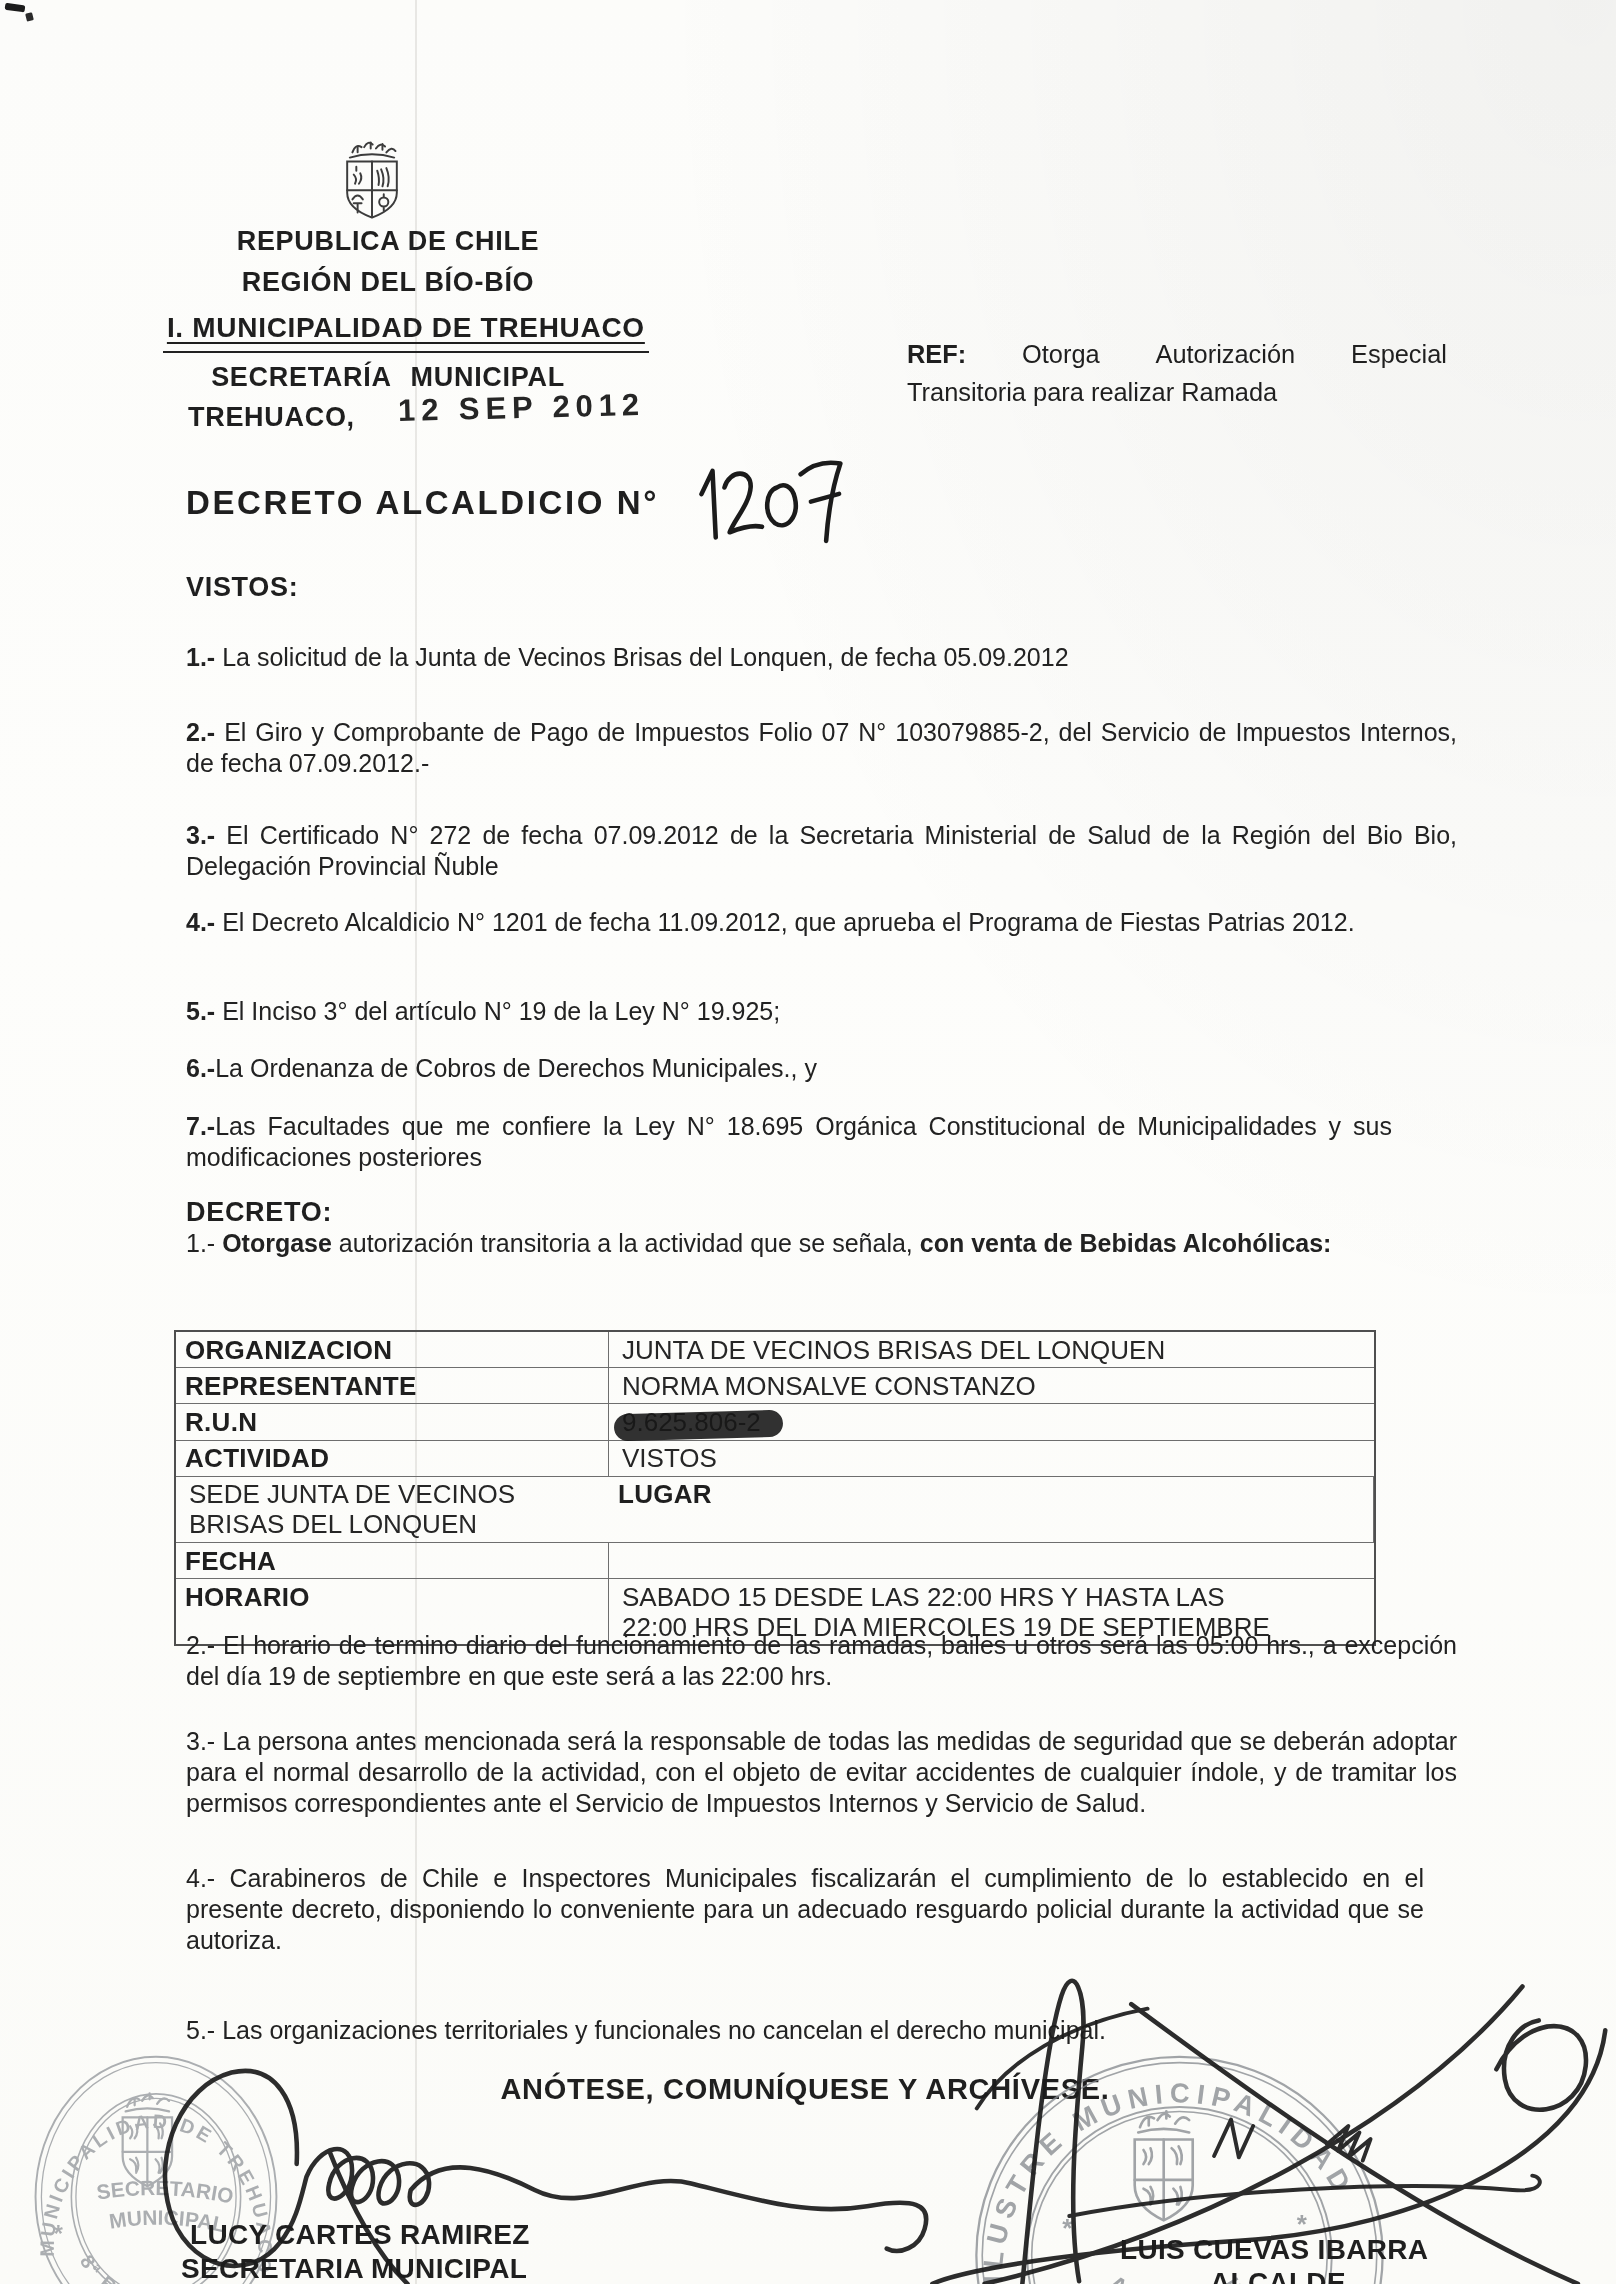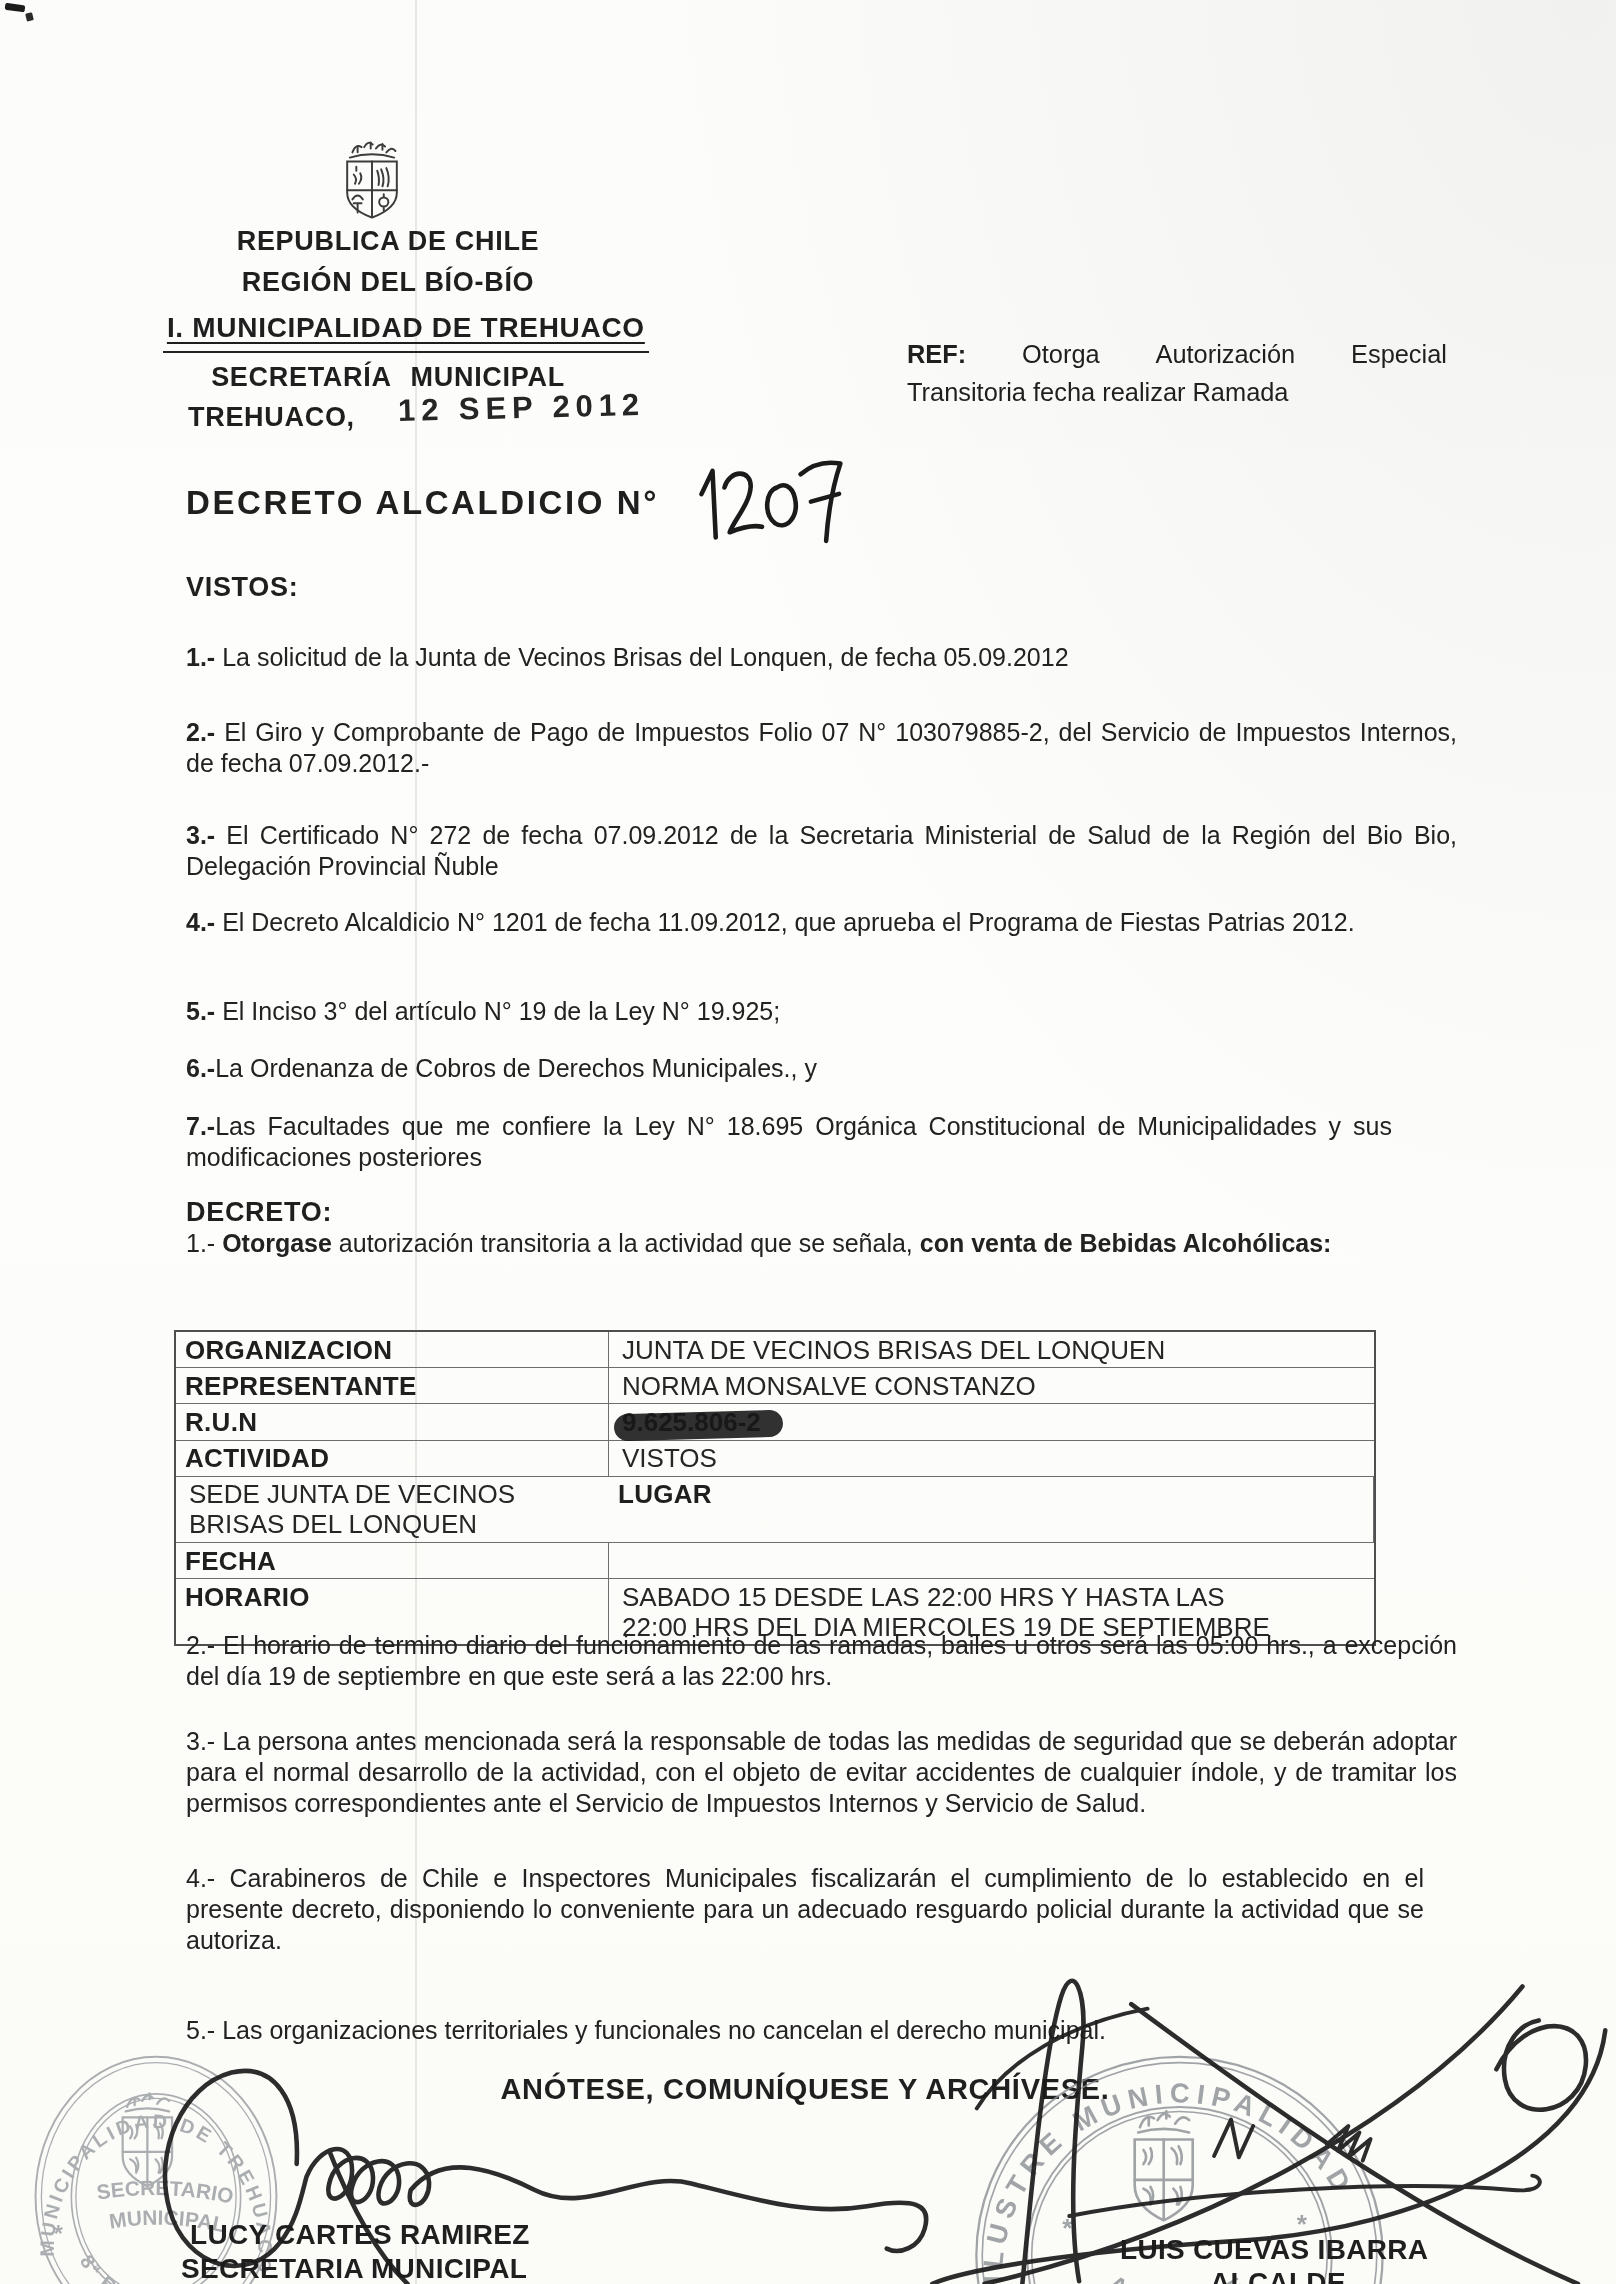--- a/index.html
+++ b/index.html
@@ -52,21 +52,21 @@
   .vnum{font-weight:700;}
   .b{font-weight:700;}
 
   
   .doc-table{left:174px;top:1330px;width:1198px;border:2px solid #4f4f4f;background:transparent;}
   .t-row{display:grid;grid-template-columns:433px 1fr;border-top:1.3px solid #6e6e6e;}
   .t-row:first-child{border-top:none;}
   .t-cell{font-size:26px;line-height:30px;padding:2.6px 10.4px 2.6px 9px;min-height:30px;display:block;}
   .t-label{font-weight:700;border-right:1.3px solid #6e6e6e;letter-spacing:0.3px;}
   .t-value{padding-left:13px;color:#262626;}
-  .run-wrap{position:relative;display:inline-block;color:#343434;font-weight:bold;}
+  .run-wrap{position:relative;display:inline-block;color:#343434;}
   .redaction{
     position:absolute;left:-7.8px;top:5.2px;width:169px;height:27px;
     background:#141414;opacity:0.88;border-radius:13.7px;transform:rotate(-1.6deg);
   }
   .horario-span{display:inline-block;max-width:662px;}
 
   
   .closing{left:186px;top:2073px;width:1238px;text-align:center;font-size:29px;font-weight:700;letter-spacing:0.7px;}
 
   
@@ -124,21 +124,21 @@
   </div>
   <div class="abs hdr-line hdr-4">SECRETARÍA MUNICIPAL</div>
 
   <div class="abs ref-block">
     <div class="ref-l1">
       <span class="ref-label">REF:</span>
       <span>Otorga</span>
       <span>Autorización</span>
       <span>Especial</span>
     </div>
-    <div>Transitoria fecha realizar Ramada</div>
+    <div>Transitoria para realizar Ramada</div>
   </div>
 
   <div class="abs city">TREHUACO,</div>
   <div class="abs date-stamp">12 SEP 2012</div>
 
   <div class="abs doc-title">DECRETO ALCALDICIO N°</div>
   <svg class="abs hand-number" viewBox="0 0 280 170" aria-label="1207">
     <g fill="none" stroke="#1b1b1b" stroke-width="7" stroke-linecap="round" stroke-linejoin="round" transform="rotate(-5 140 85)">
       <path d="M 42,62 L 62,28 L 58,130"></path>
       <path d="M 78,55 C 88,28 122,30 118,58 C 114,84 88,106 80,124 C 100,118 118,116 130,120"></path>

